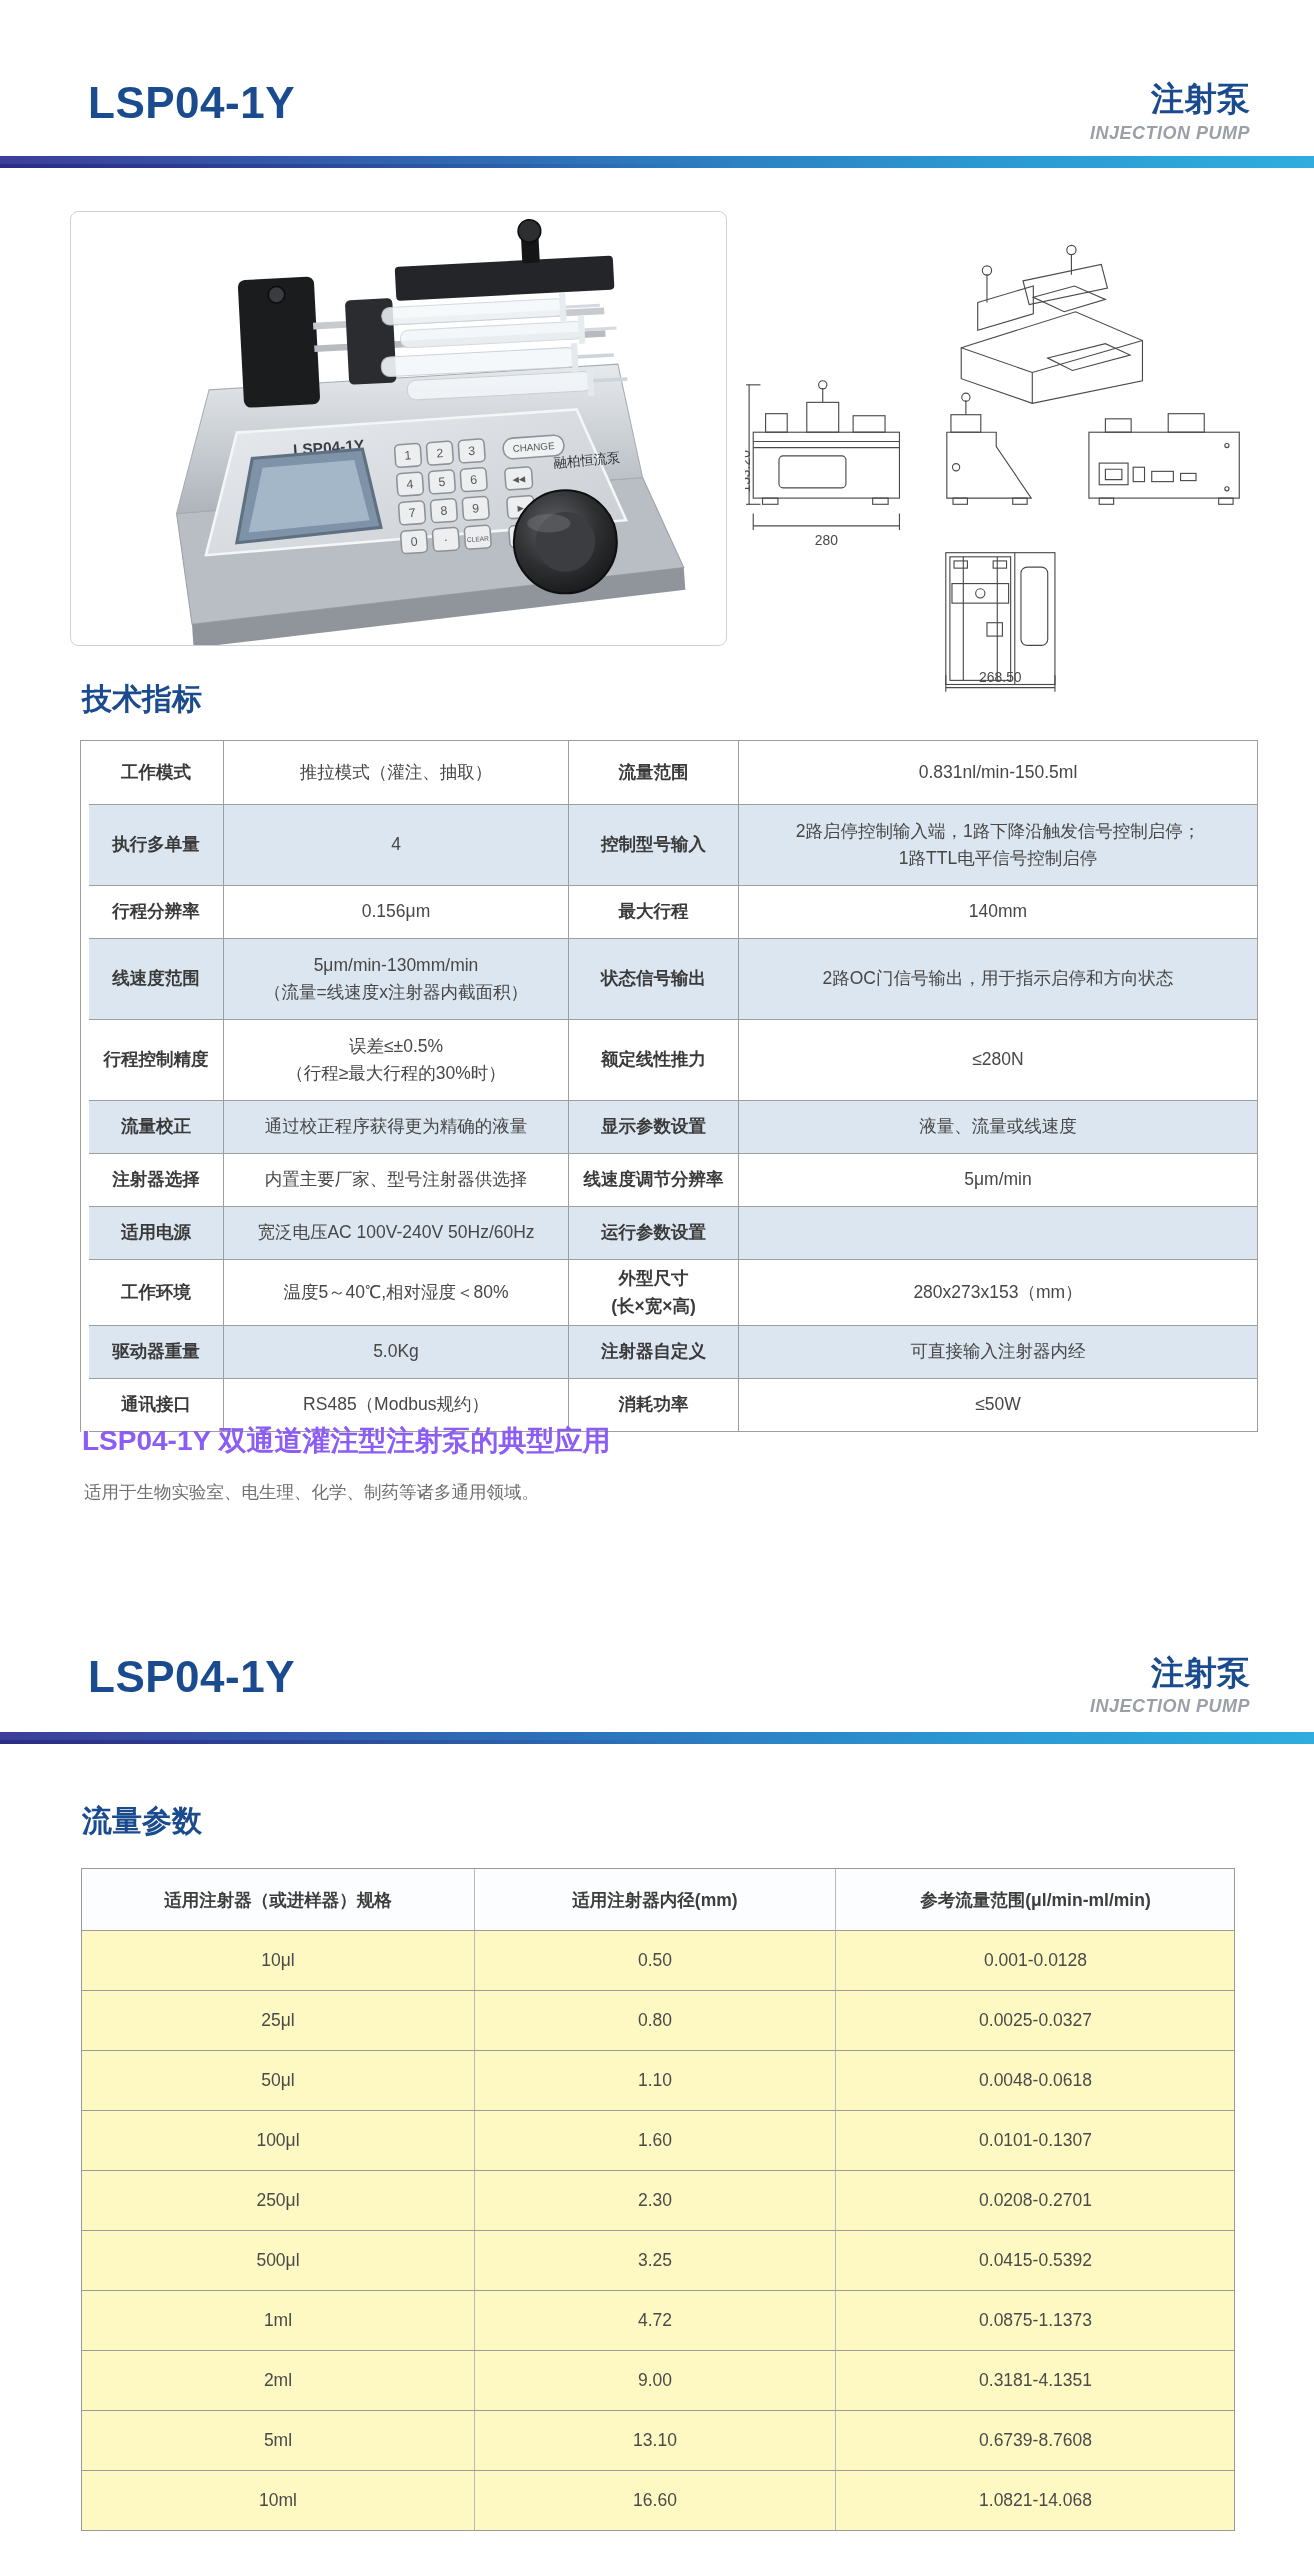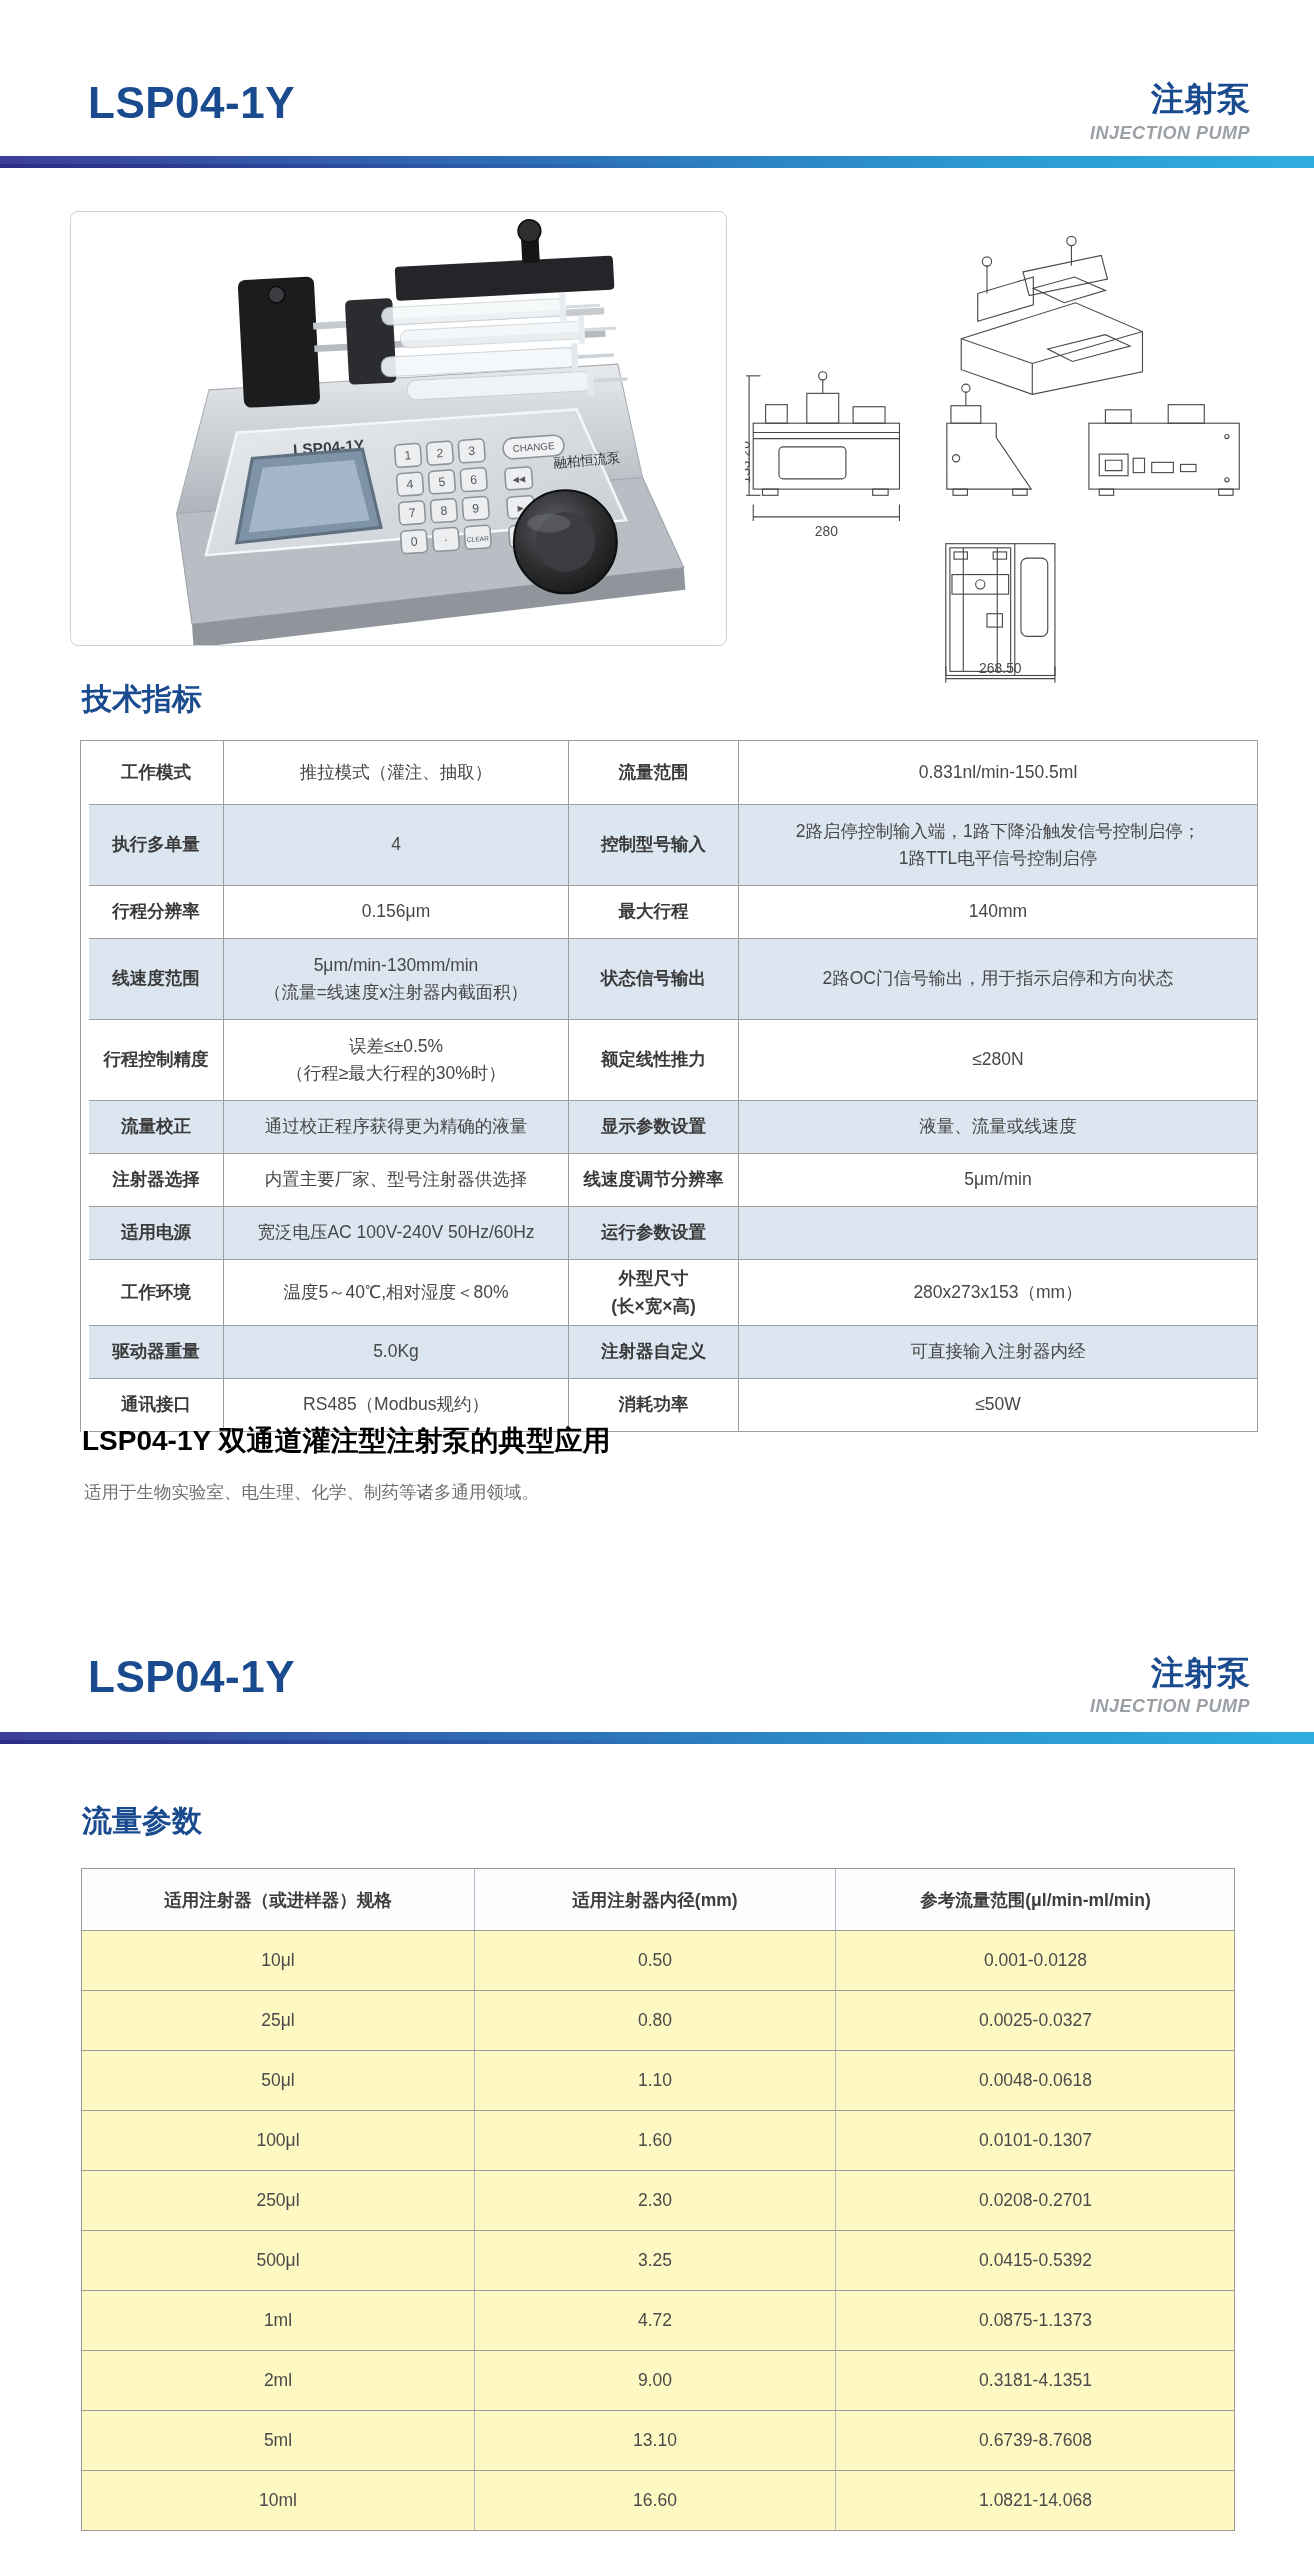--- a/index.html
+++ b/index.html
@@ -16,26 +16,26 @@
 
   .bar{position:absolute;left:0;width:1315px;height:12.4px;
        background:linear-gradient(90deg,#3c3e9a 0%,#3457a9 20%,#2d74ba 45%,#2b99d2 75%,#2fadde 100%);}
   .bar::after{content:"";position:absolute;left:0;bottom:0;height:4.1px;width:56%;
        background:linear-gradient(90deg,rgba(28,31,112,.55),rgba(28,31,112,0));}
   #bar1{top:156px;} #bar2{top:1732px;}
 
   
   .photo-box{position:absolute;left:70px;top:211px;width:655px;height:433px;
        border:1px solid #ccd1d6;border-radius:8.2px;overflow:hidden;background:#fff;}
-  .drawings{position:absolute;left:745px;top:216px;width:520px;height:469px;}
+  .drawings{position:absolute;left:745px;top:225px;width:520px;height:469px;}
 
   
   .sec-title{position:absolute;left:82px;color:#1a4b8e;font-weight:bold;font-size:30px;}
   #tech-title{top:679px;} #flow-title{top:1801px;}
-  .app-title{position:absolute;left:82px;top:1422px;color:#000000;font-weight:bold;font-size:28px;}
+  .app-title{position:absolute;left:82px;top:1422px;color:#8b5cf6;font-weight:bold;font-size:28px;}
   .app-body{position:absolute;left:84px;top:1480px;font-size:17.5px;color:#6f6f6f;}
 
   
   .tech-table{position:absolute;left:80px;top:740px;width:1168px;
        border:0.5px solid #9e9e9e;border-bottom:none;box-sizing:content-box;padding-left:8px;}
   .t-row{display:grid;grid-template-columns:135px 345px 170px 518px;border-bottom:0.5px solid #9e9e9e;}
   .t-row.alt{background:#dce6f0;}
   .h-std{min-height:52px;} .h-first{min-height:63px;} .h-tall{min-height:80px;} .h-mid{min-height:65px;}
   .cell{display:flex;align-items:center;justify-content:center;text-align:center;
        font-size:17.5px;color:#474747;padding:5.2px 9.3px;box-sizing:border-box;

